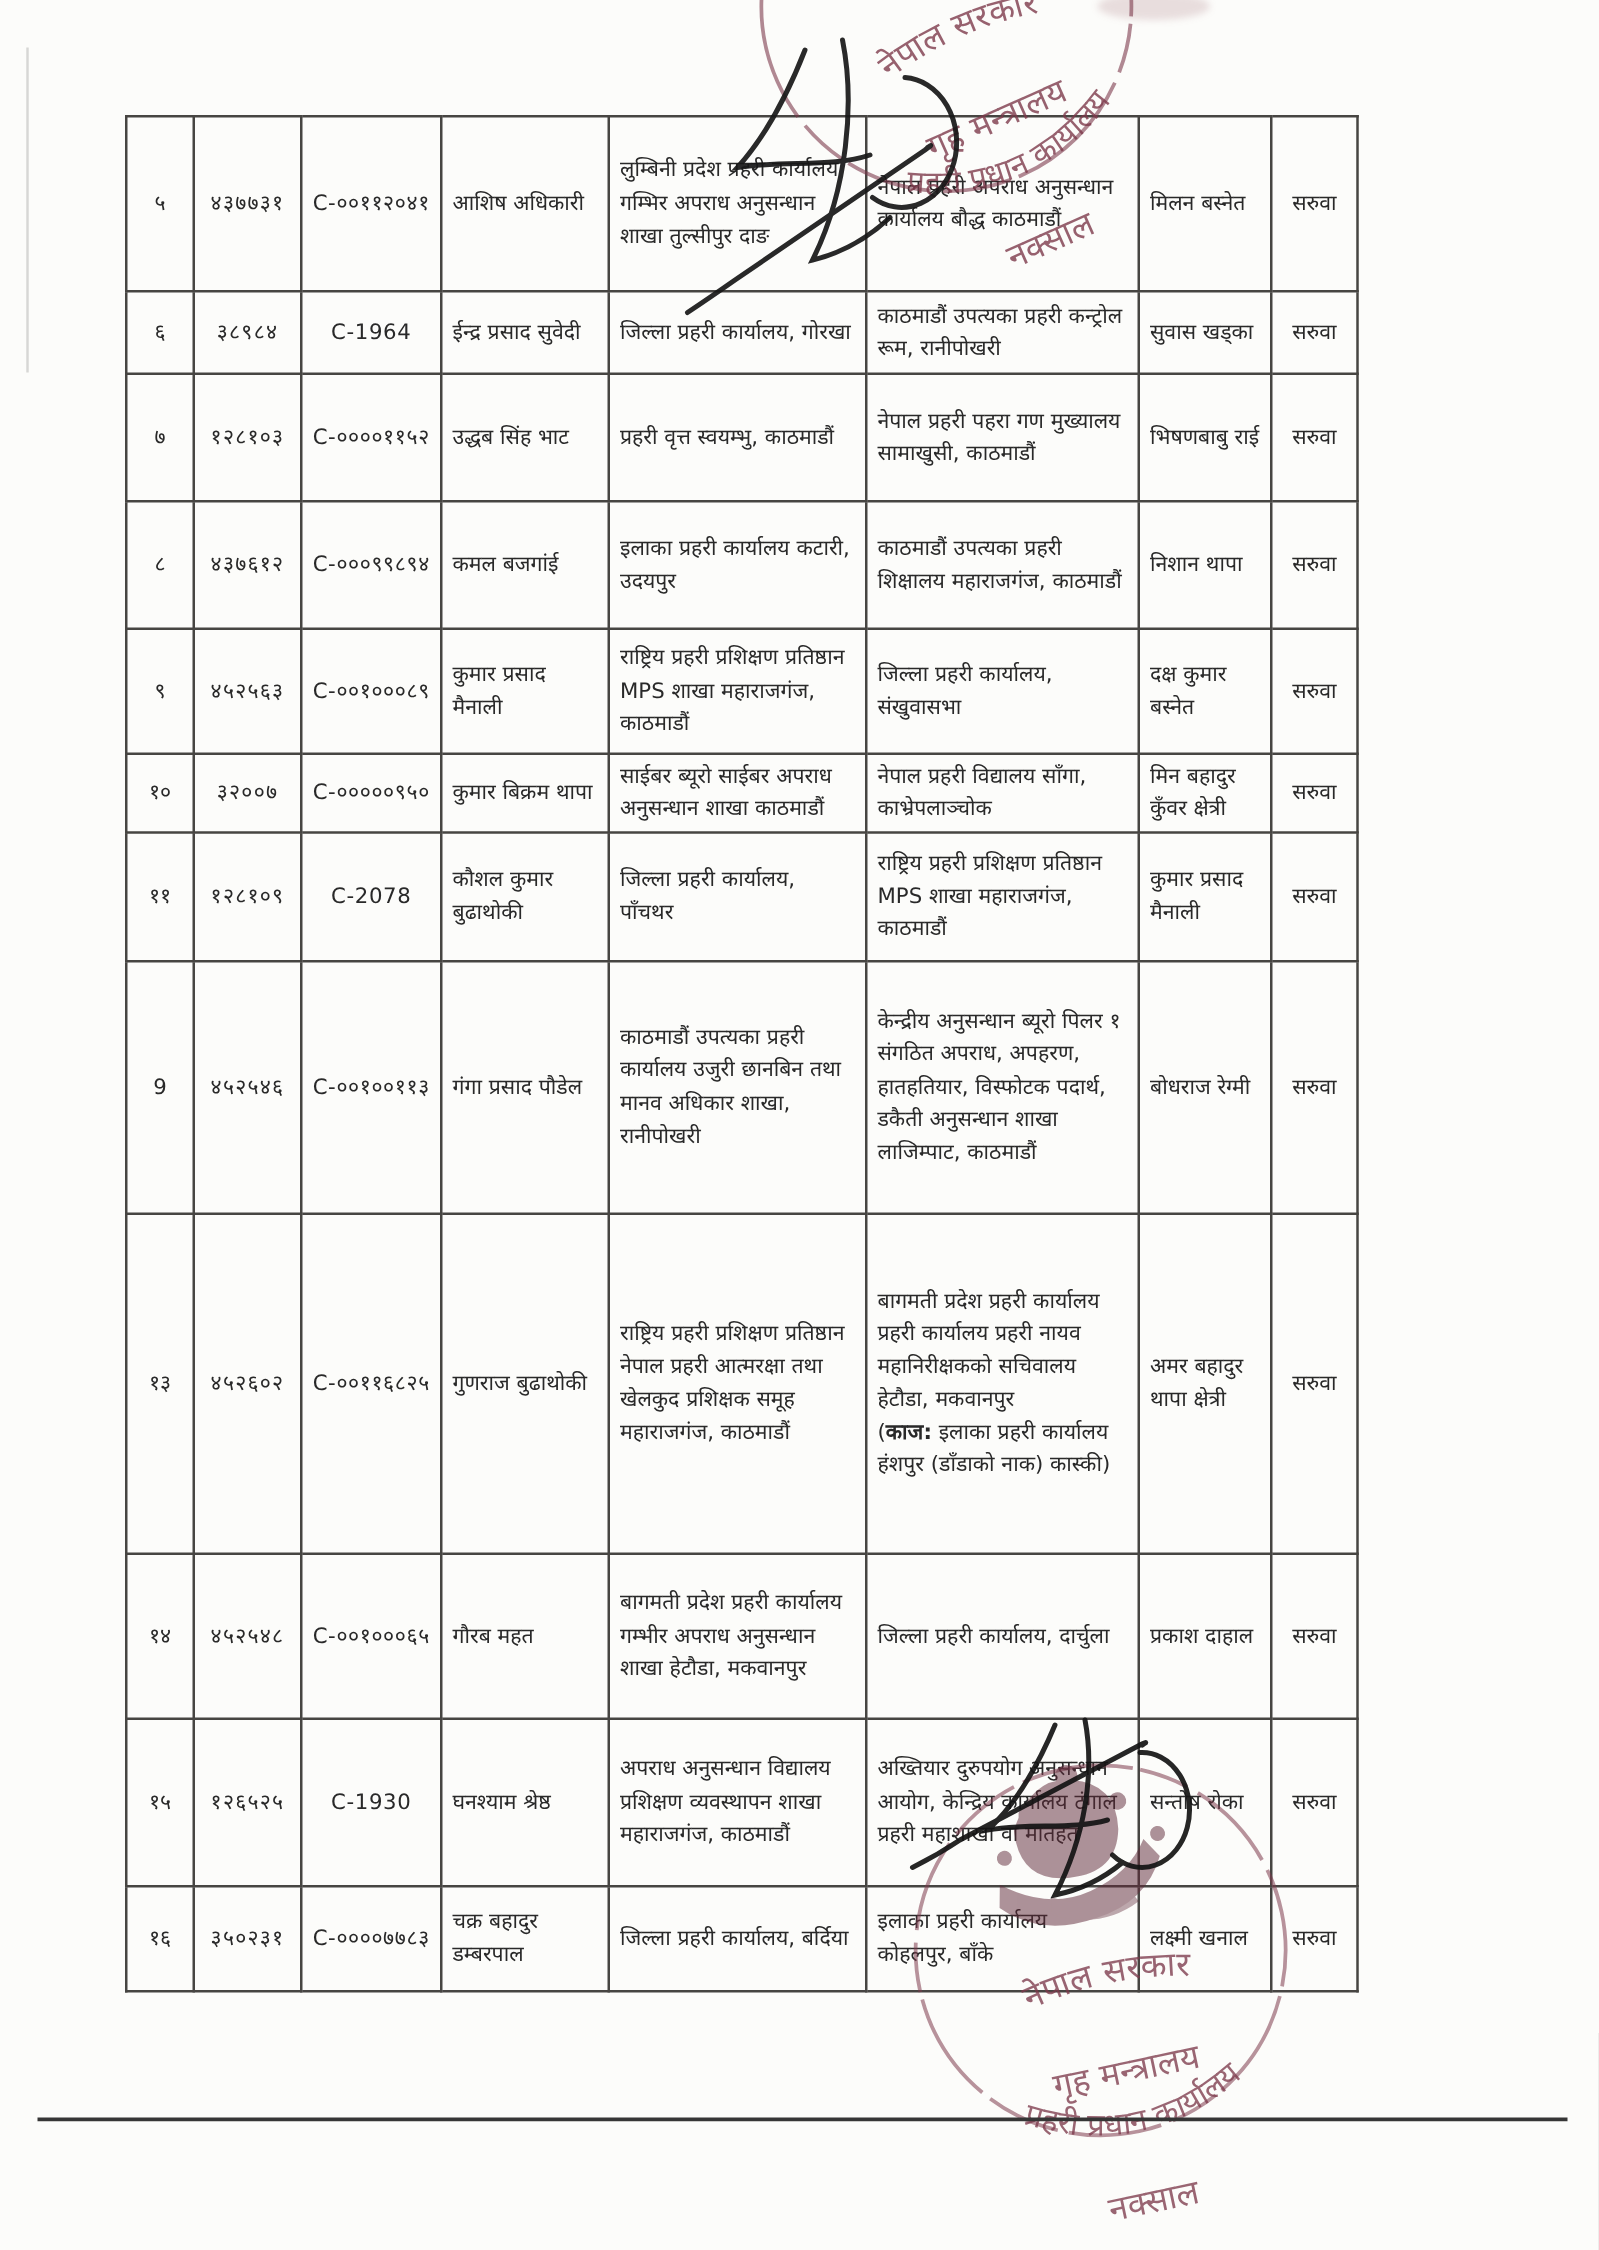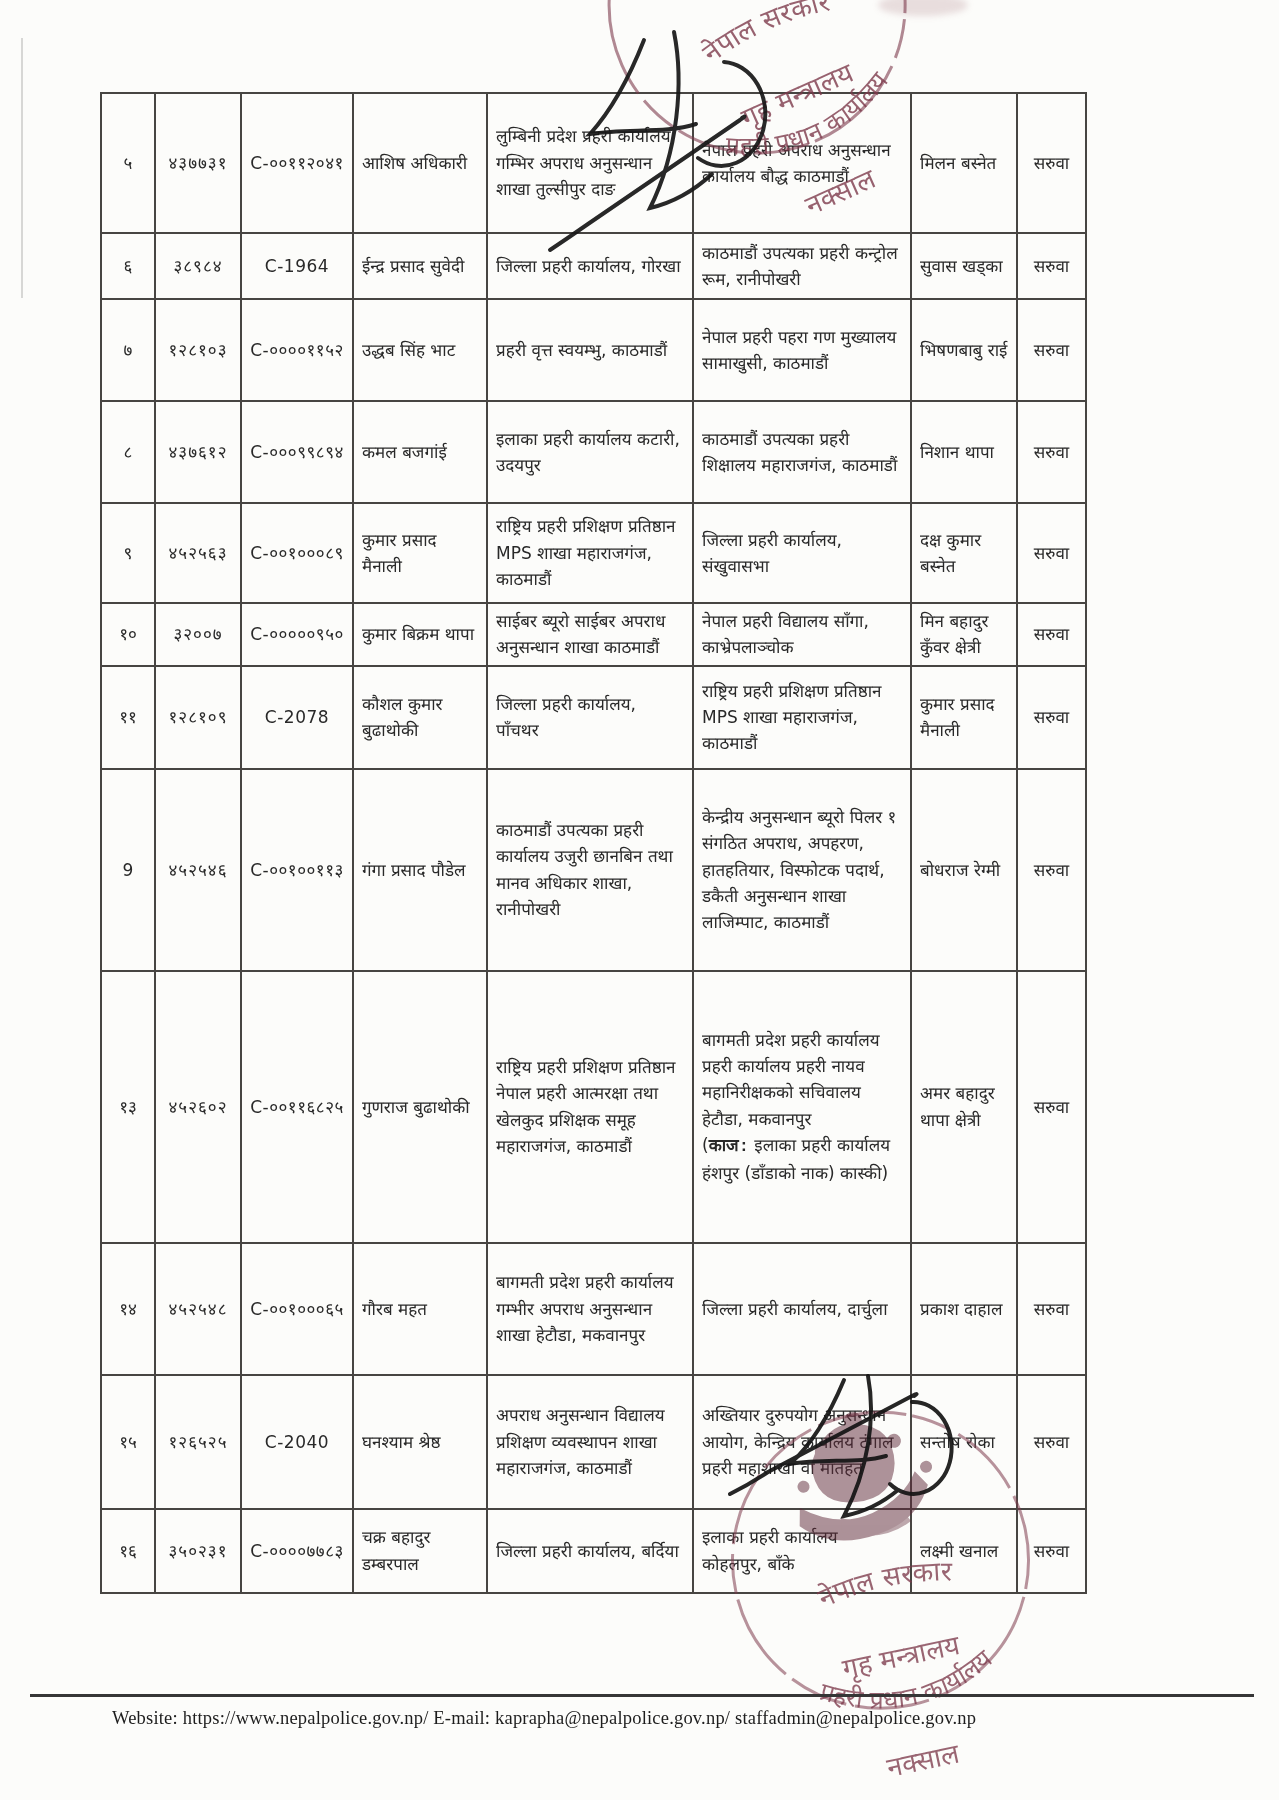--- a/index.html
+++ b/index.html
@@ -36,21 +36,21 @@
   tbody tr:nth-child(3){height:102px;}
   tbody tr:nth-child(4){height:102px;}
   tbody tr:nth-child(5){height:100px;}
   tbody tr:nth-child(6){height:50px;}
   tbody tr:nth-child(7){height:103px;}
   tbody tr:nth-child(8){height:202px;}
   tbody tr:nth-child(9){height:272px;}
   tbody tr:nth-child(10){height:132px;}
   tbody tr:nth-child(11){height:134px;}
   tbody tr:nth-child(12){height:84px;}
-  .kaj-note b{font-weight:bold;font-family:Liberation Mono, monospace;}
+  .kaj-note b{font-weight:bold;}
 
   
   .stamp{position:absolute;pointer-events:none;}
   .stamp-bottom{left:703px;top:1360px;transform:rotate(-12deg);}
   .stamp-top{left:582px;top:-196px;transform:rotate(-24deg);}
   .sig{position:absolute;pointer-events:none;}
   .sig-top{left:528px;top:2px;}
   .sig-bottom{left:716px;top:1366px;}
 
   
@@ -180,21 +180,21 @@
           <td class="col-code">C-००१०००६५</td>
           <td class="col-name">गौरब महत</td>
           <td class="col-current_office">बागमती प्रदेश प्रहरी कार्यालय गम्भीर अपराध अनुसन्धान शाखा हेटौडा, मकवानपुर</td>
           <td class="col-new_office">जिल्ला प्रहरी कार्यालय, दार्चुला</td>
           <td class="col-replacement">प्रकाश दाहाल</td>
           <td class="col-status">सरुवा</td>
         </tr>
         <tr>
           <td class="col-sn">१५</td>
           <td class="col-reg_no">१२६५२५</td>
-          <td class="col-code">C-2040</td>
+          <td class="col-code">C-1930</td>
           <td class="col-name">घनश्याम श्रेष्ठ</td>
           <td class="col-current_office">अपराध अनुसन्धान विद्यालय प्रशिक्षण व्यवस्थापन शाखा महाराजगंज, काठमाडौं</td>
           <td class="col-new_office">अख्तियार दुरुपयोग अनुसन्धान आयोग, केन्द्रिय कार्यालय टंगाल प्रहरी महाशाखा वा मातहत</td>
           <td class="col-replacement">सन्तोष रोका</td>
           <td class="col-status">सरुवा</td>
         </tr>
         <tr>
           <td class="col-sn">१६</td>
           <td class="col-reg_no">३५०२३१</td>
           <td class="col-code">C-००००७७८३</td>
@@ -276,15 +276,14 @@
       <g stroke="#141414" stroke-width="4" fill="none" stroke-linecap="round" opacity="0.92">
         <path d="M 14,128 Q 34,118 52,106 L 196,30 q 8,-4 2,0"></path>
         <path d="M 128,14 C 112,52 94,80 74,98 C 108,92 142,98 170,90"></path>
         <path d="M 152,10 C 160,52 152,104 128,150 q 30,-6 54,-26"></path>
         <path d="M 196,36 a 38,46 0 1 1 -22,82"></path>
       </g>
     </svg>
   </div>
 
   <div class="footer-rule"></div>
-  <div class="footer-text">Website: https://www.nepalpolice.gov.np/ E-mail: kaprapha@nepalpolice.gov.np/ staffadmin@nepalpolice.gov.np</div>
 
 </div>
 
 </body></html>

